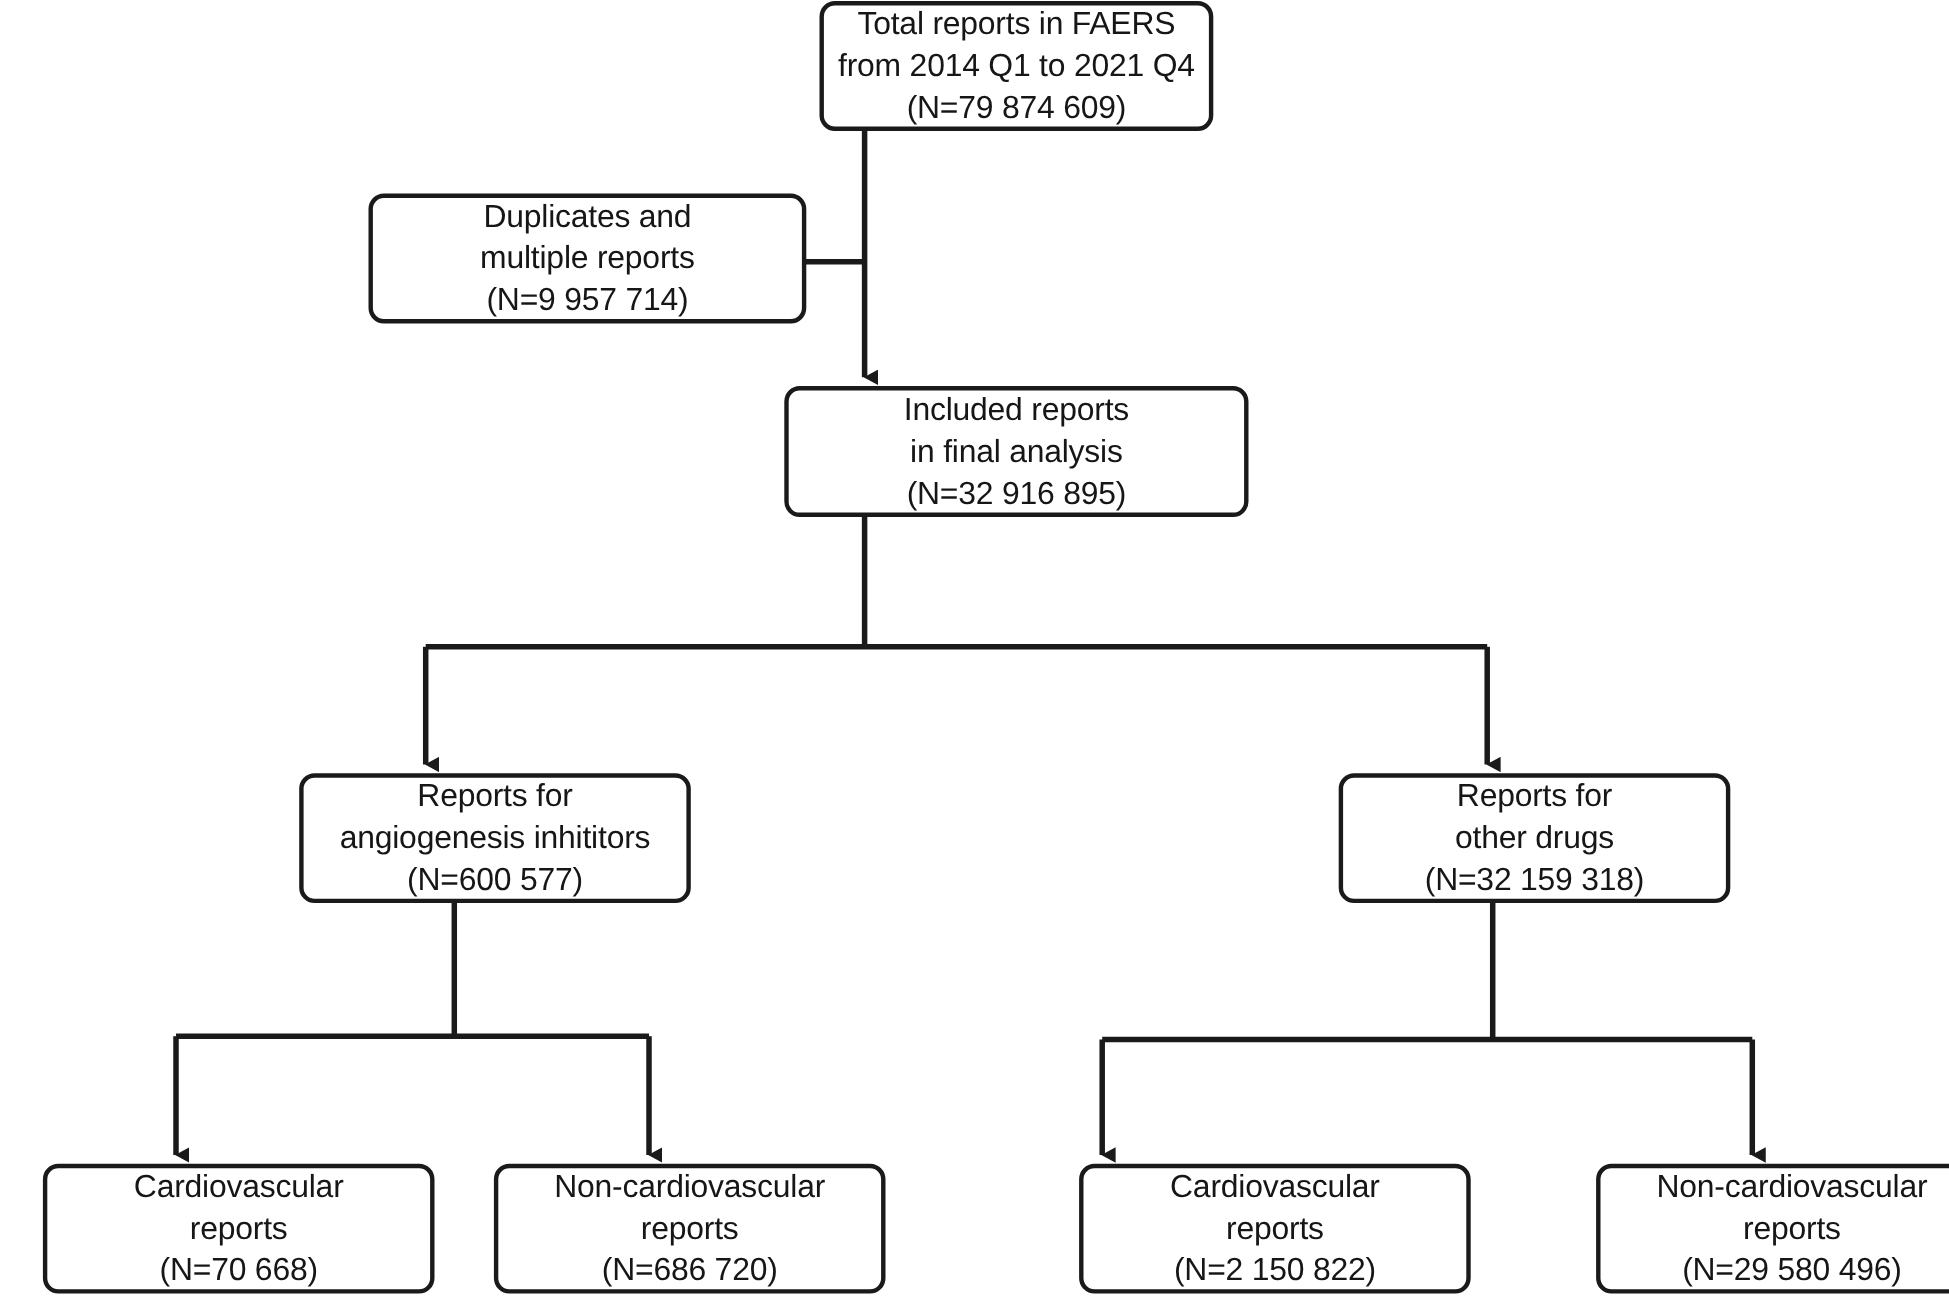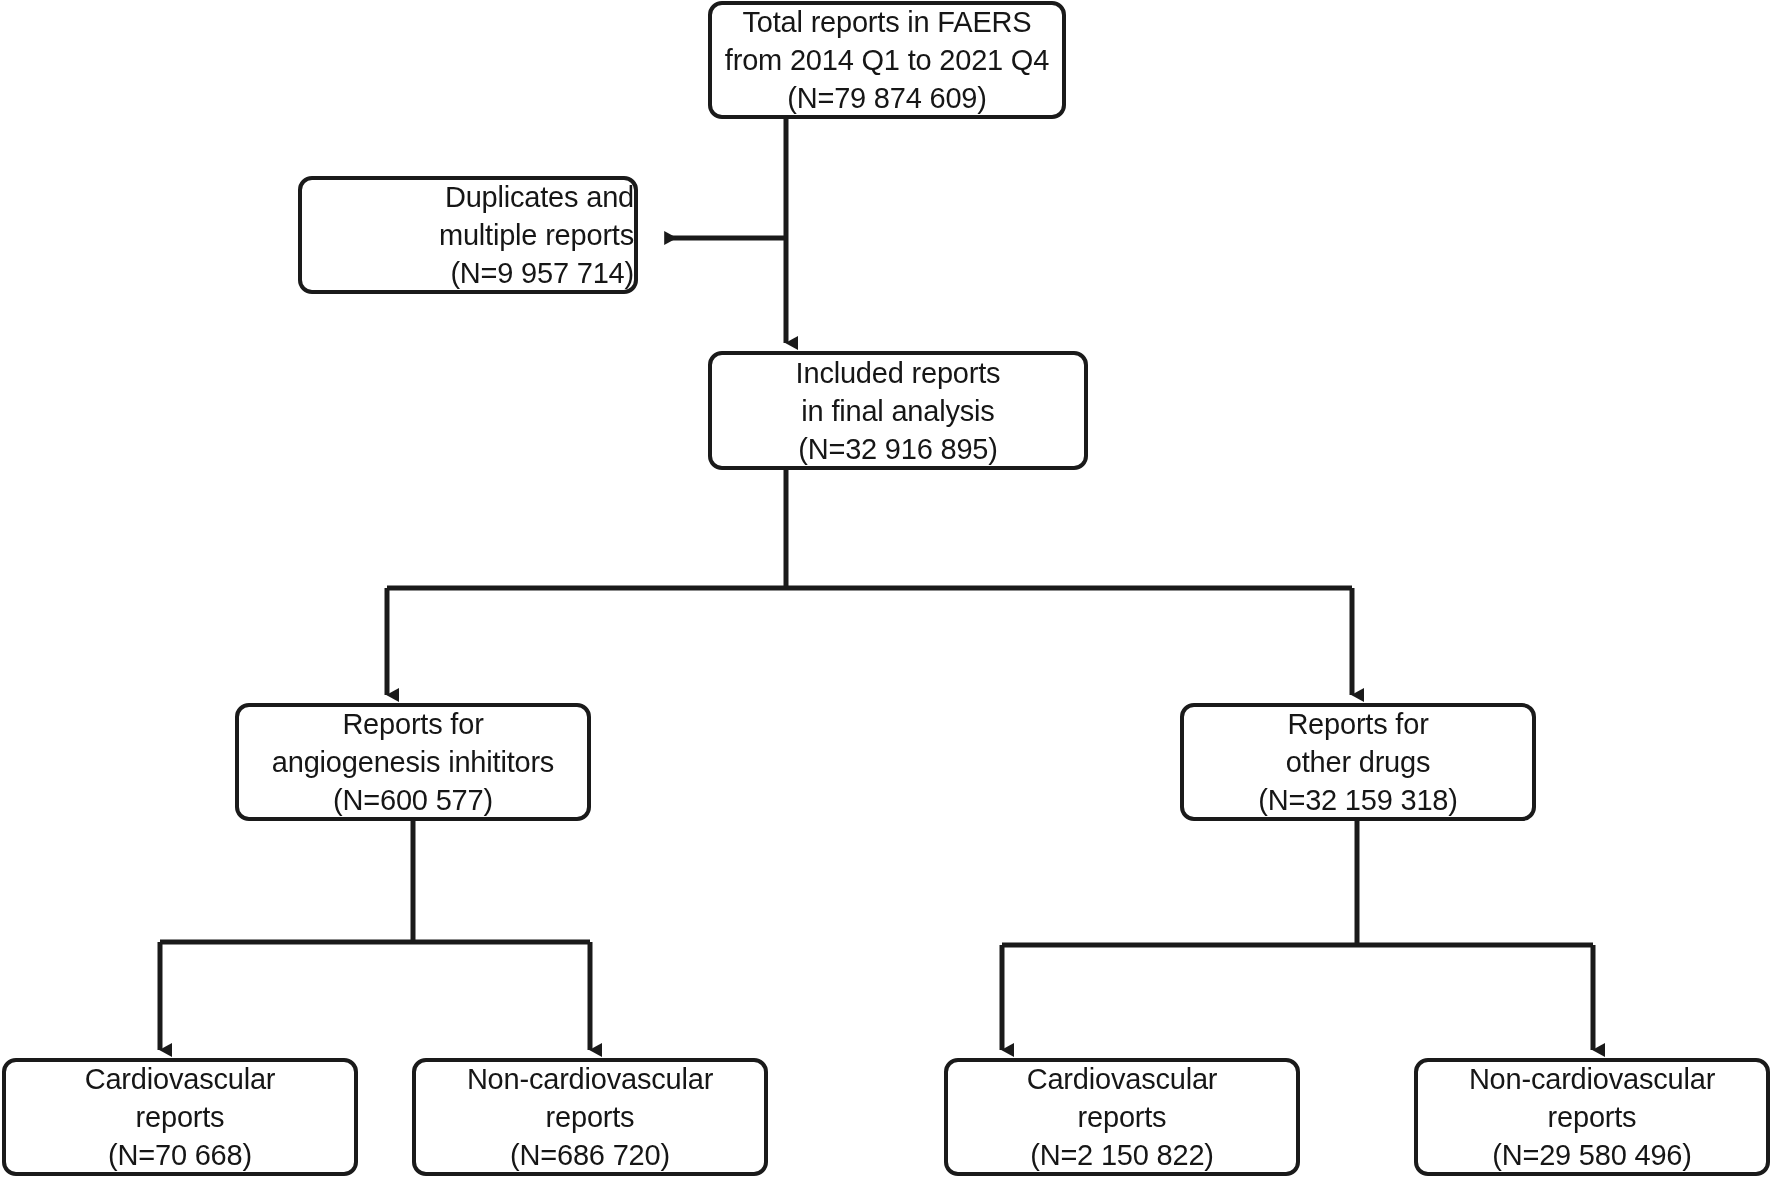--- a/index.html
+++ b/index.html
@@ -29,20 +29,21 @@
     position: absolute;
     box-sizing: border-box;
     border: 4px solid #1a1a1a;
     border-radius: 14px;
     background: #ffffff;
     display: flex;
     flex-direction: column;
     align-items: center;
     justify-content: center;
     text-align: center;
+    margin-left: 37px;
   }
   .node-line {
     font-family: "Liberation Sans", sans-serif;
     font-size: 29px;
     line-height: 38px;
     color: #161616;
     white-space: nowrap;
     letter-spacing: -0.2px;
   }
 </style>
@@ -80,27 +81,27 @@
     <path d="M 1002,945 L 1002,1050" stroke="#1a1a1a" stroke-width="5" fill="none" marker-end="url(#arrowdown)"></path>
     <path d="M 1593,945 L 1593,1050" stroke="#1a1a1a" stroke-width="5" fill="none" marker-end="url(#arrowdown)"></path>
   </svg>
 
   <div class="node-box" style="left:708px; top:1px; width:358px; height:118px;">
     <div class="node-line">Total reports in FAERS</div>
     <div class="node-line">from 2014 Q1 to 2021 Q4</div>
     <div class="node-line">(N=79 874 609)</div>
   </div>
 
-  <div class="node-box" style="left:298px; top:176px; width:340px; height:118px;align-items:flex-end;">
+  <div class="node-box" style="left:298px; top:176px; width:398px; height:118px;">
     <div class="node-line">Duplicates and</div>
     <div class="node-line">multiple reports</div>
     <div class="node-line">(N=9 957 714)</div>
   </div>
 
-  <div class="node-box" style="left:708px; top:351px; width:380px; height:119px;">
+  <div class="node-box" style="left:676px; top:351px; width:422px; height:119px;">
     <div class="node-line">Included reports</div>
     <div class="node-line">in final analysis</div>
     <div class="node-line">(N=32 916 895)</div>
   </div>
 
   <div class="node-box" style="left:235px; top:703px; width:356px; height:118px;">
     <div class="node-line">Reports for</div>
     <div class="node-line">angiogenesis inhititors</div>
     <div class="node-line">(N=600 577)</div>
   </div>

